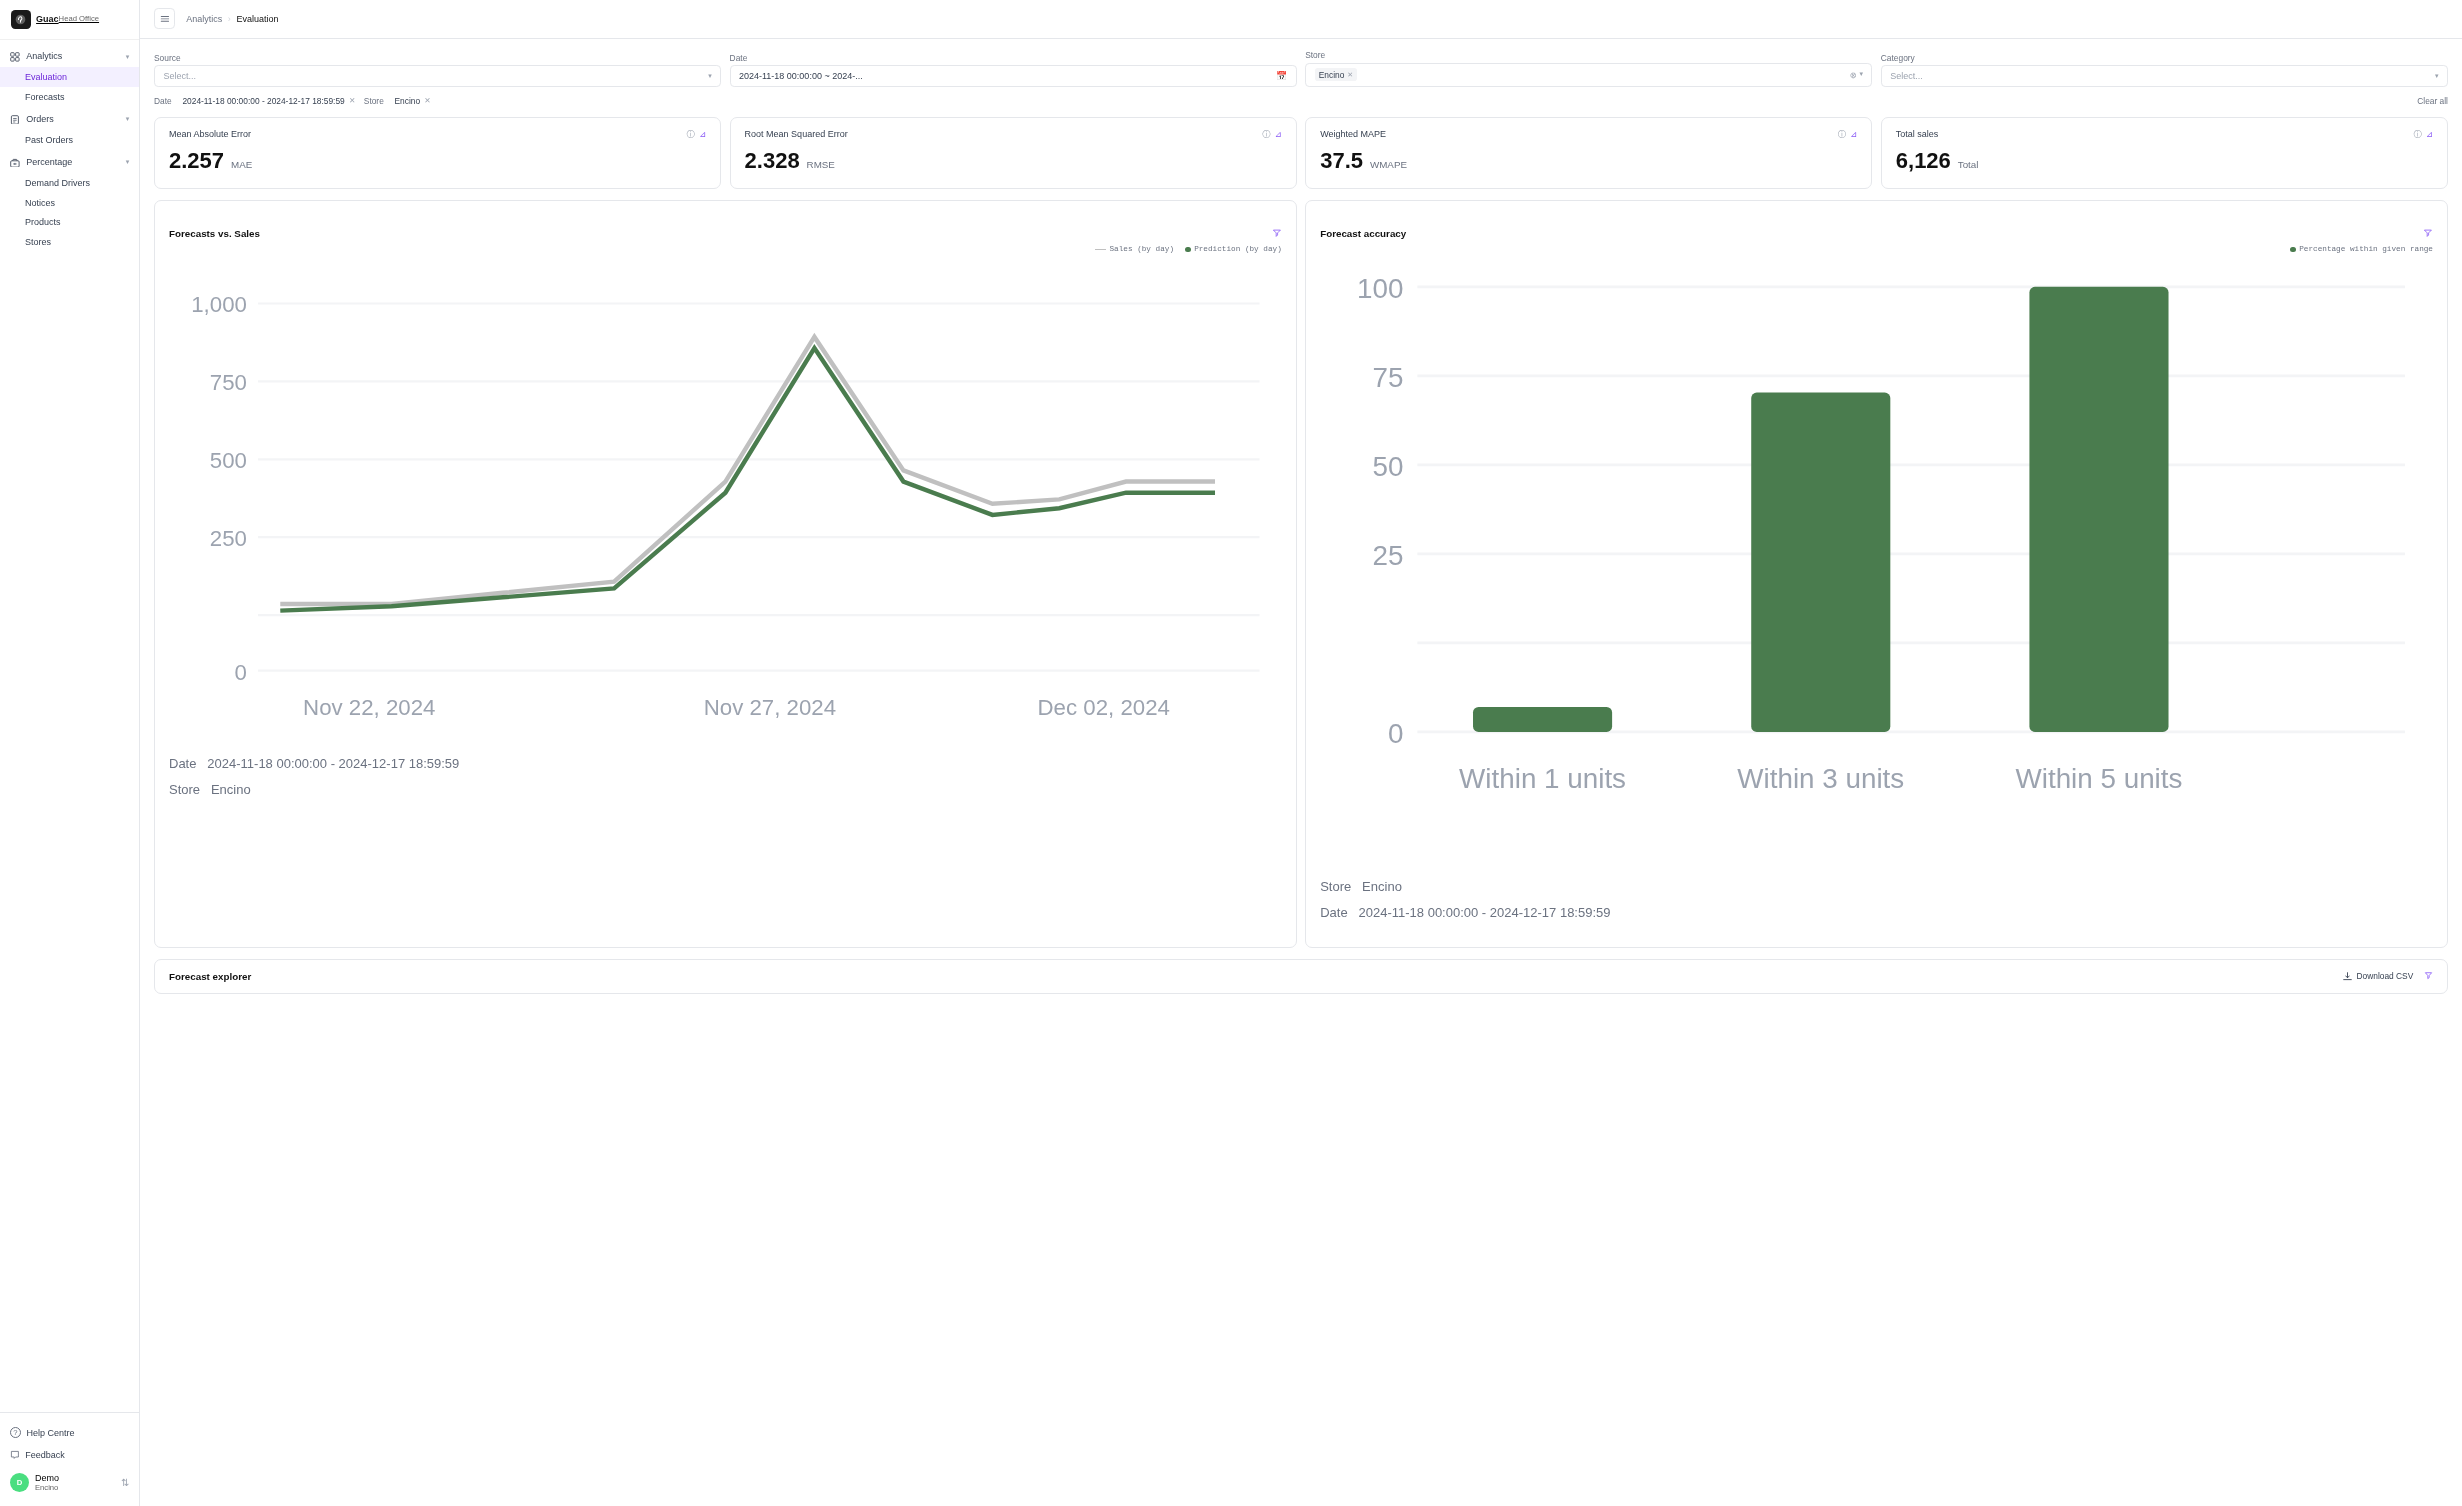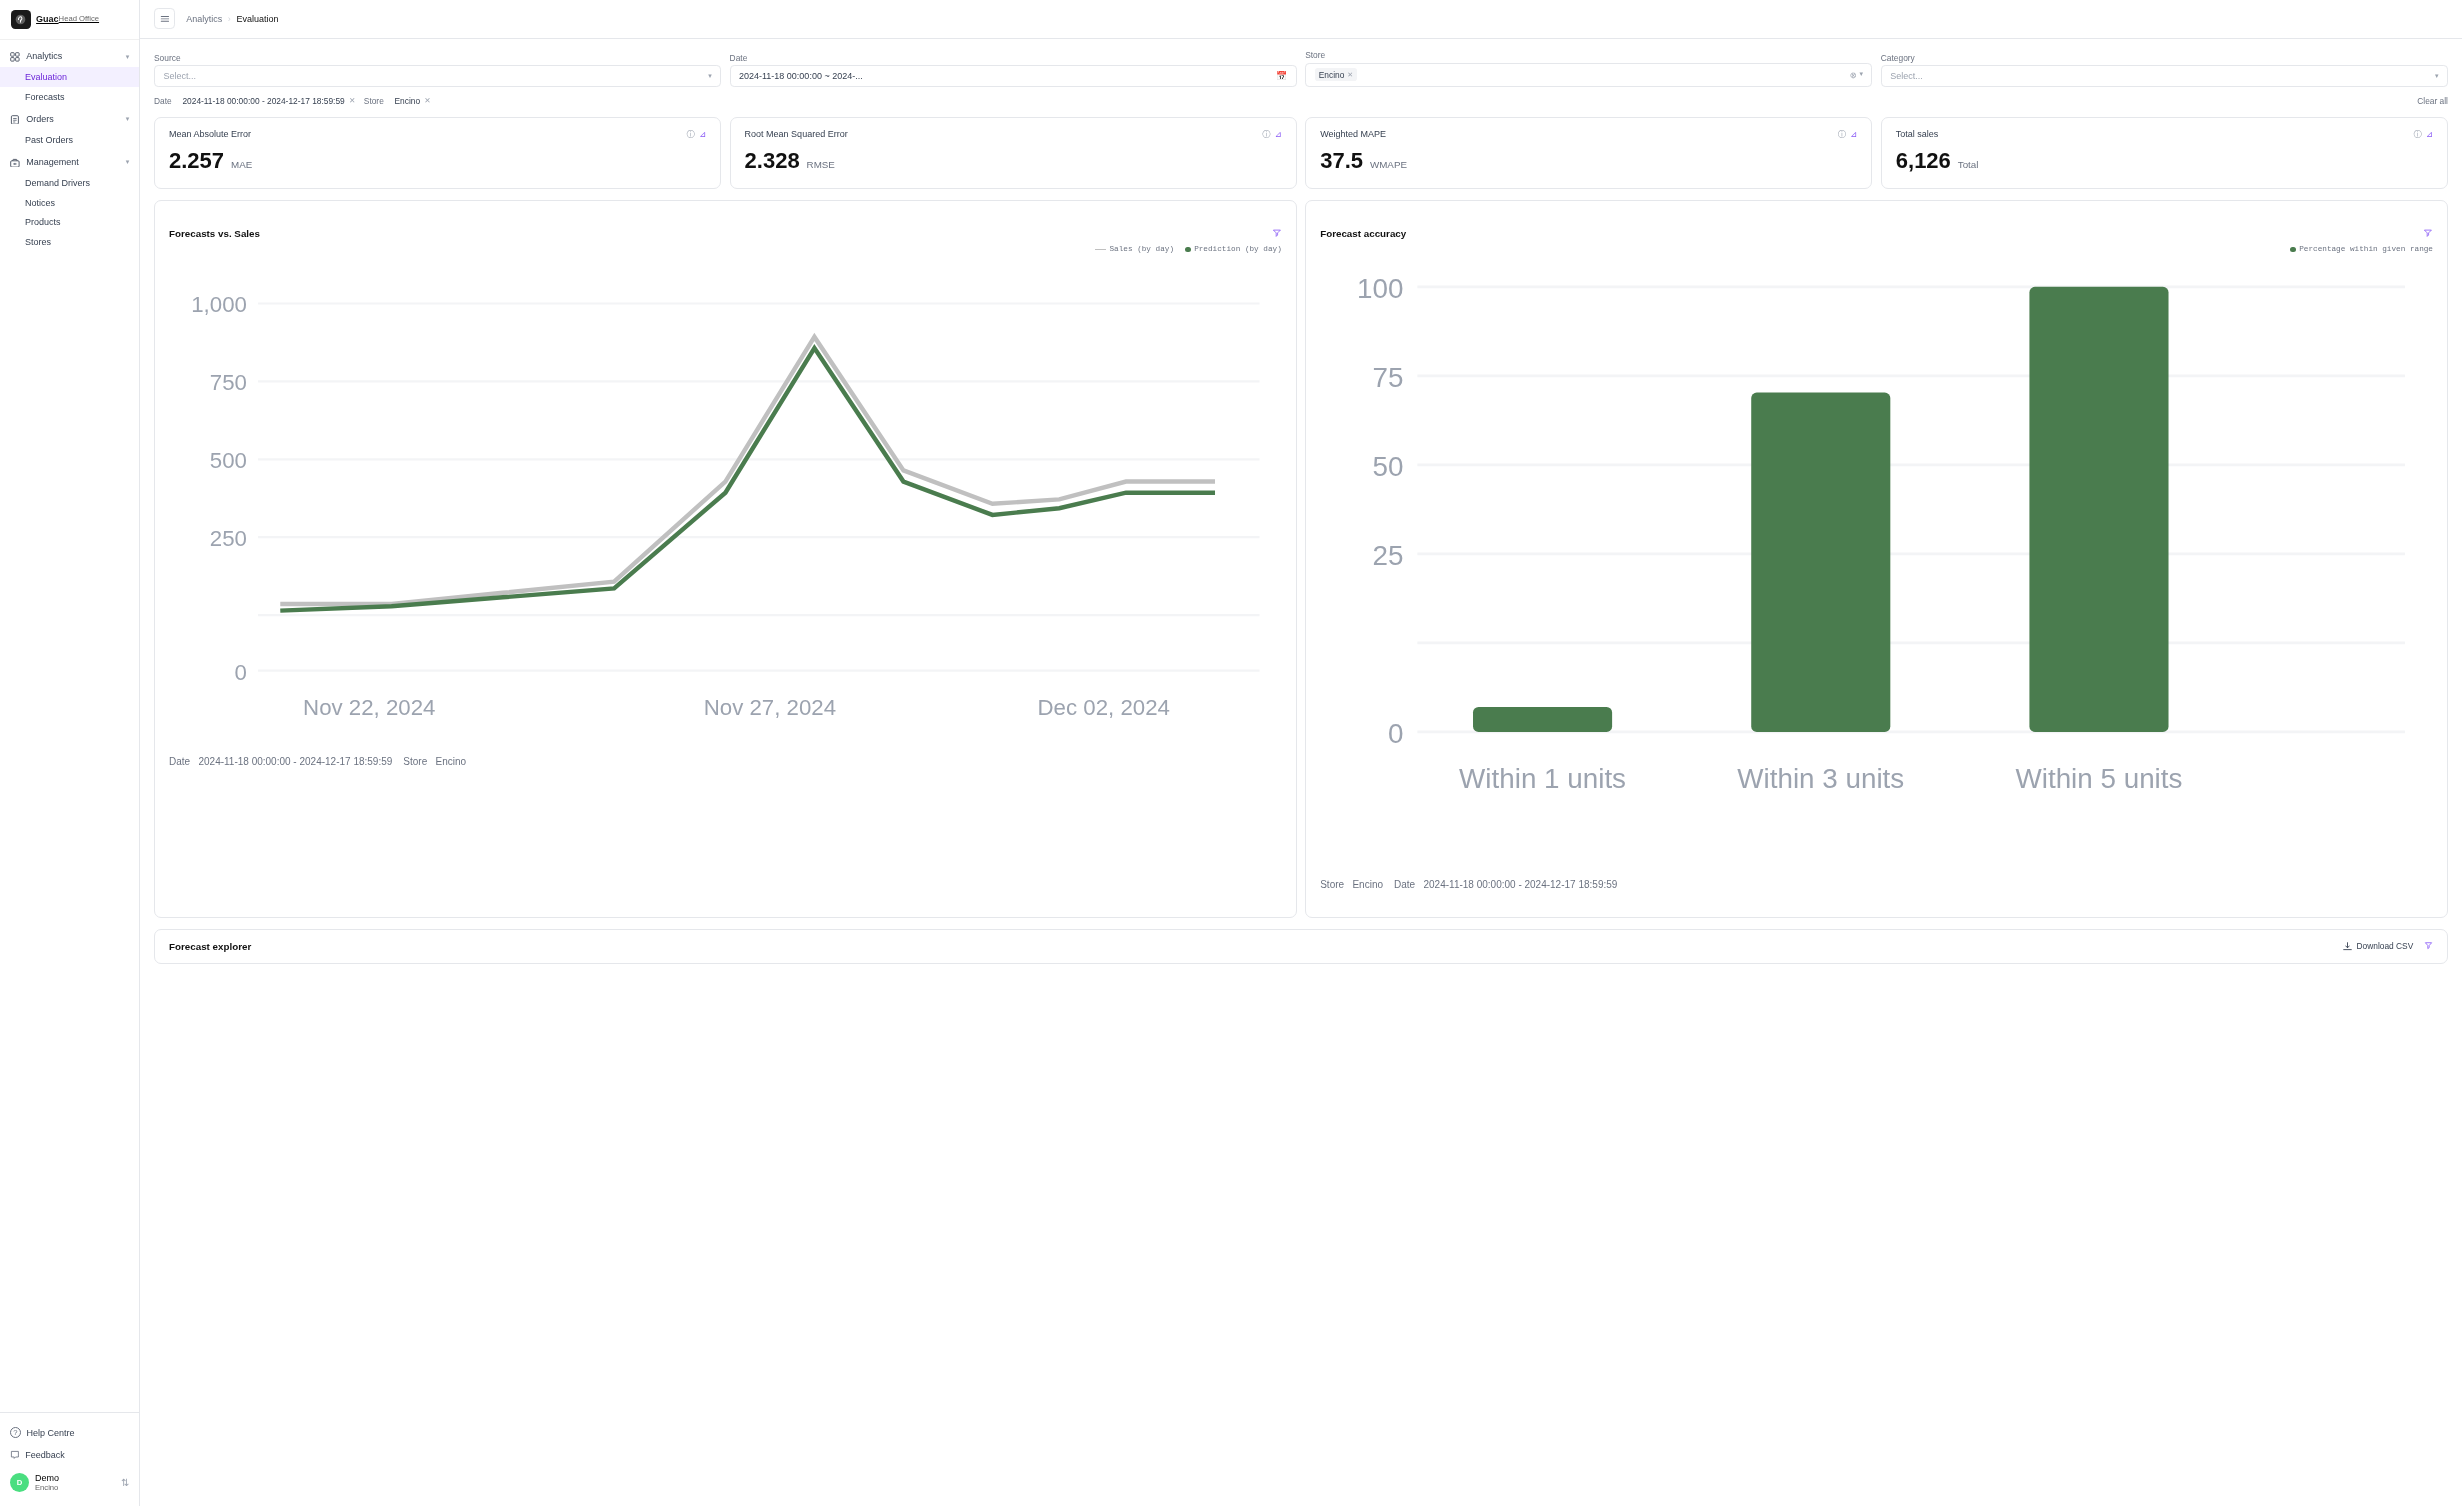--- a/index.html
+++ b/index.html
@@ -75,21 +75,21 @@
     
     .charts-row { display: grid; grid-template-columns: 1fr 1fr; gap: 8.4px; margin-bottom: 11px; }
     .chart-card { background: #fff; border: 0.7px solid #e5e7eb; border-radius: 7px; padding: 27px 14px; }
     .chart-header { display: flex; align-items: center; justify-content: space-between; margin-bottom: 5.6px; }
     .chart-title { font-size: 9.8px; font-weight: 600; color: #111; }
     .chart-filter-icon { color: #8b5cf6; font-size: 9.8px; cursor: pointer; }
     .chart-legend { display: flex; align-items: center; justify-content: flex-end; gap: 11px; margin-bottom: 5.6px; font-family: Liberation Mono, monospace; }
     .legend-item { display: flex; align-items: center; gap: 3.5px; font-size: 7.7px; color: #6b7280; }
     .legend-dot { width: 5.6px; height: 5.6px; border-radius: 50%; }
     .legend-line { width: 11px; height: 1.4px; }
-    .chart-footer { margin-top: 5.6px; font-size: 10px; color: #6b7280; display: flex; gap: 11px; }
+    .chart-footer { margin-top: 5.6px; font-size: 13px; color: #6b7280; display: flex; gap: 11px; flex-direction: column; }
 
     
     .chart-svg { width: 100%; }
 
     
     .forecast-explorer { background: #fff; border: 0.7px solid #e5e7eb; border-radius: 7px; padding: 11px 14px; }
     .forecast-explorer-header { display: flex; align-items: center; justify-content: space-between; }
     .forecast-explorer-title { font-size: 9.8px; font-weight: 600; color: #111; }
     .download-csv-btn { display: flex; align-items: center; gap: 4.2px; font-size: 8.4px; color: #374151; cursor: pointer; }
 
@@ -158,21 +158,21 @@
       <div class="nav-section-header">
         <span>
           <span style="margin-right:4.2px; color:#374151;">
             <svg width="9.8" height="9.8" viewBox="0 0 14 14" fill="none" style="display:inline-block; vertical-align:middle;">
               <rect x="1" y="4" width="12" height="9" rx="1.5" stroke="#374151" stroke-width="1.2"></rect>
               <path d="M4 4V3C4 2.4 4.4 2 5 2H9C9.6 2 10 2.4 10 3V4" stroke="#374151" stroke-width="1.2"></path>
               <line x1="7" y1="7" x2="7" y2="10" stroke="#374151" stroke-width="1"></line>
               <line x1="4.5" y1="8.5" x2="9.5" y2="8.5" stroke="#374151" stroke-width="1"></line>
             </svg>
           </span>
-          <span>Management</span>
+          <span>Percentage</span>
         </span>
         <span class="chevron">▾</span>
       </div>
       <div class="nav-item">Demand Drivers</div>
       <div class="nav-item">Notices</div>
       <div class="nav-item">Products</div>
       <div class="nav-item">Stores</div>
     </div>
   </nav>
 

